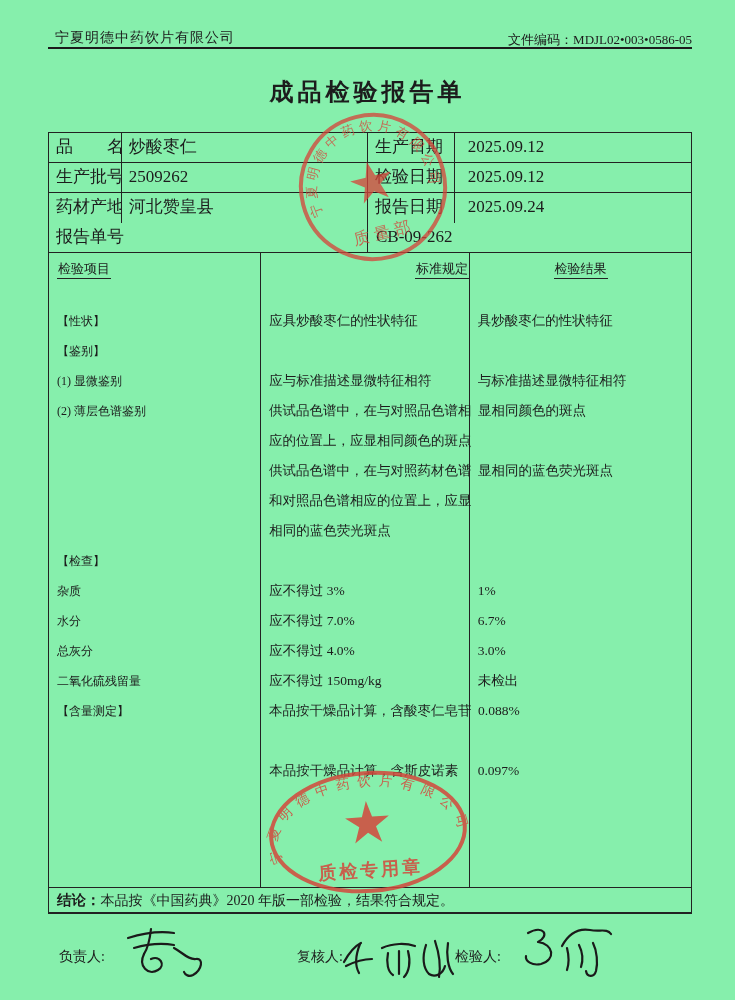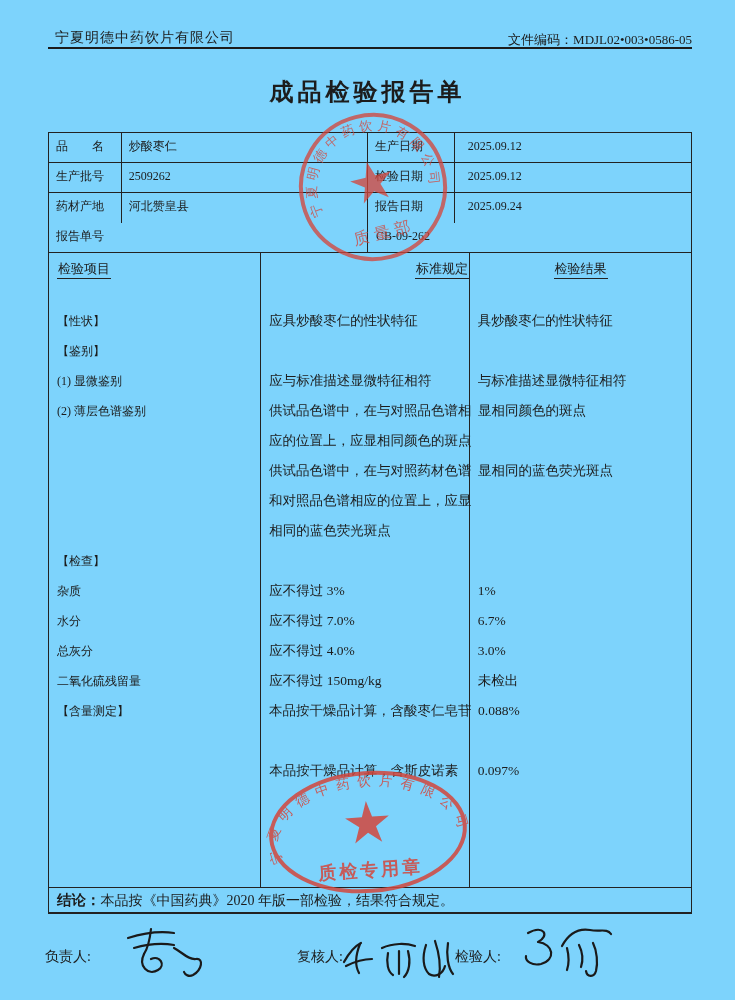--- a/index.html
+++ b/index.html
@@ -1,39 +1,39 @@
 <!DOCTYPE html>
 <html><head>
 <meta charset="utf-8">
 <style>
   * { margin:0; padding:0; box-sizing:border-box; }
   html,body { background:#ffffff; }
   .page {
     position:relative; width:735px; height:1000px; margin:0 auto;
-    background:#7dd3fc; overflow:hidden;
+    background:#86efac; overflow:hidden;
     font-family:"Liberation Serif","DejaVu Serif",serif;
     color:#1c1c1c;
   }
   .abs { position:absolute; }
   .nowrap { white-space:nowrap; }
 
   
   .company { left:55px; top:29px; font-size:14px; letter-spacing:1px; }
   .filecode { right:43px; top:31px; font-size:13px; }
   .rule { left:48px; top:47px; width:644px; height:2px; background:#1b1b1b; }
 
   
   .title { left:0; top:76px; width:735px; text-align:center;
            font-size:24px; font-weight:bold; letter-spacing:4px; }
 
   
   .info { left:48px; top:132px; width:644px; border:1.5px solid #222; border-bottom:none; }
   .irow { display:flex; height:30px; border-bottom:1px solid #222; }
   .irow:last-child { border-bottom:none; }
-  .icell { height:100%; line-height:27px; font-size:12px; white-space:nowrap; overflow:hidden; }
+  .icell { height:100%; line-height:27px; font-size:17px; white-space:nowrap; overflow:hidden; }
   .il1 { width:73px;  padding-left:7px;  border-right:1px solid #222; }
   .iv1 { width:247px; padding-left:7px;  border-right:1px solid #222; }
   .il2 { width:87px;  padding-left:7px;  border-right:1px solid #222; }
   .iv2 { width:237px; padding-left:13px; }
   .ira { width:320px; padding-left:7px;  border-right:1px solid #222; }
   .irb { width:324px; padding-left:8px; }
 
   
   .main { left:48px; top:252px; width:644px; height:662px; border:1.5px solid #222; border-bottom-width:2px; }
   .vline { position:absolute; top:0; height:634px; width:1px; background:#222; }
@@ -49,21 +49,21 @@
   .c1 { width:212px; padding-left:8px; font-size:12px; }
   .c2 { width:209px; padding-left:9px; font-size:13.5px; }
   .c3 { width:223px; padding-left:9px; font-size:13.5px; }
   .conclusion { position:absolute; left:0; top:634px; width:100%; height:26px;
                 border-top:1px solid #222; line-height:25px; padding-left:8px;
                 font-size:14px; white-space:nowrap; }
   .conclusion b { font-size:14.5px; }
 
   
   .sig-label { top:948px; font-size:14px; }
-  .sl1 { left:45px; } .sl2 { left:297px; } .sl3 { left:455px; }
+  .sl1 { left:59px; } .sl2 { left:297px; } .sl3 { left:455px; }
   .sig-svg path { fill:none; stroke:#1a1a1a; stroke-width:2.2; stroke-linecap:round; stroke-linejoin:round; }
 
   
   .stamp { pointer-events:none; }
   .st1 { left:287px; top:101px; opacity:.76; }
   .st2 { left:260px; top:760px; opacity:.84; }
 </style>
 </head>
 <body>
 

